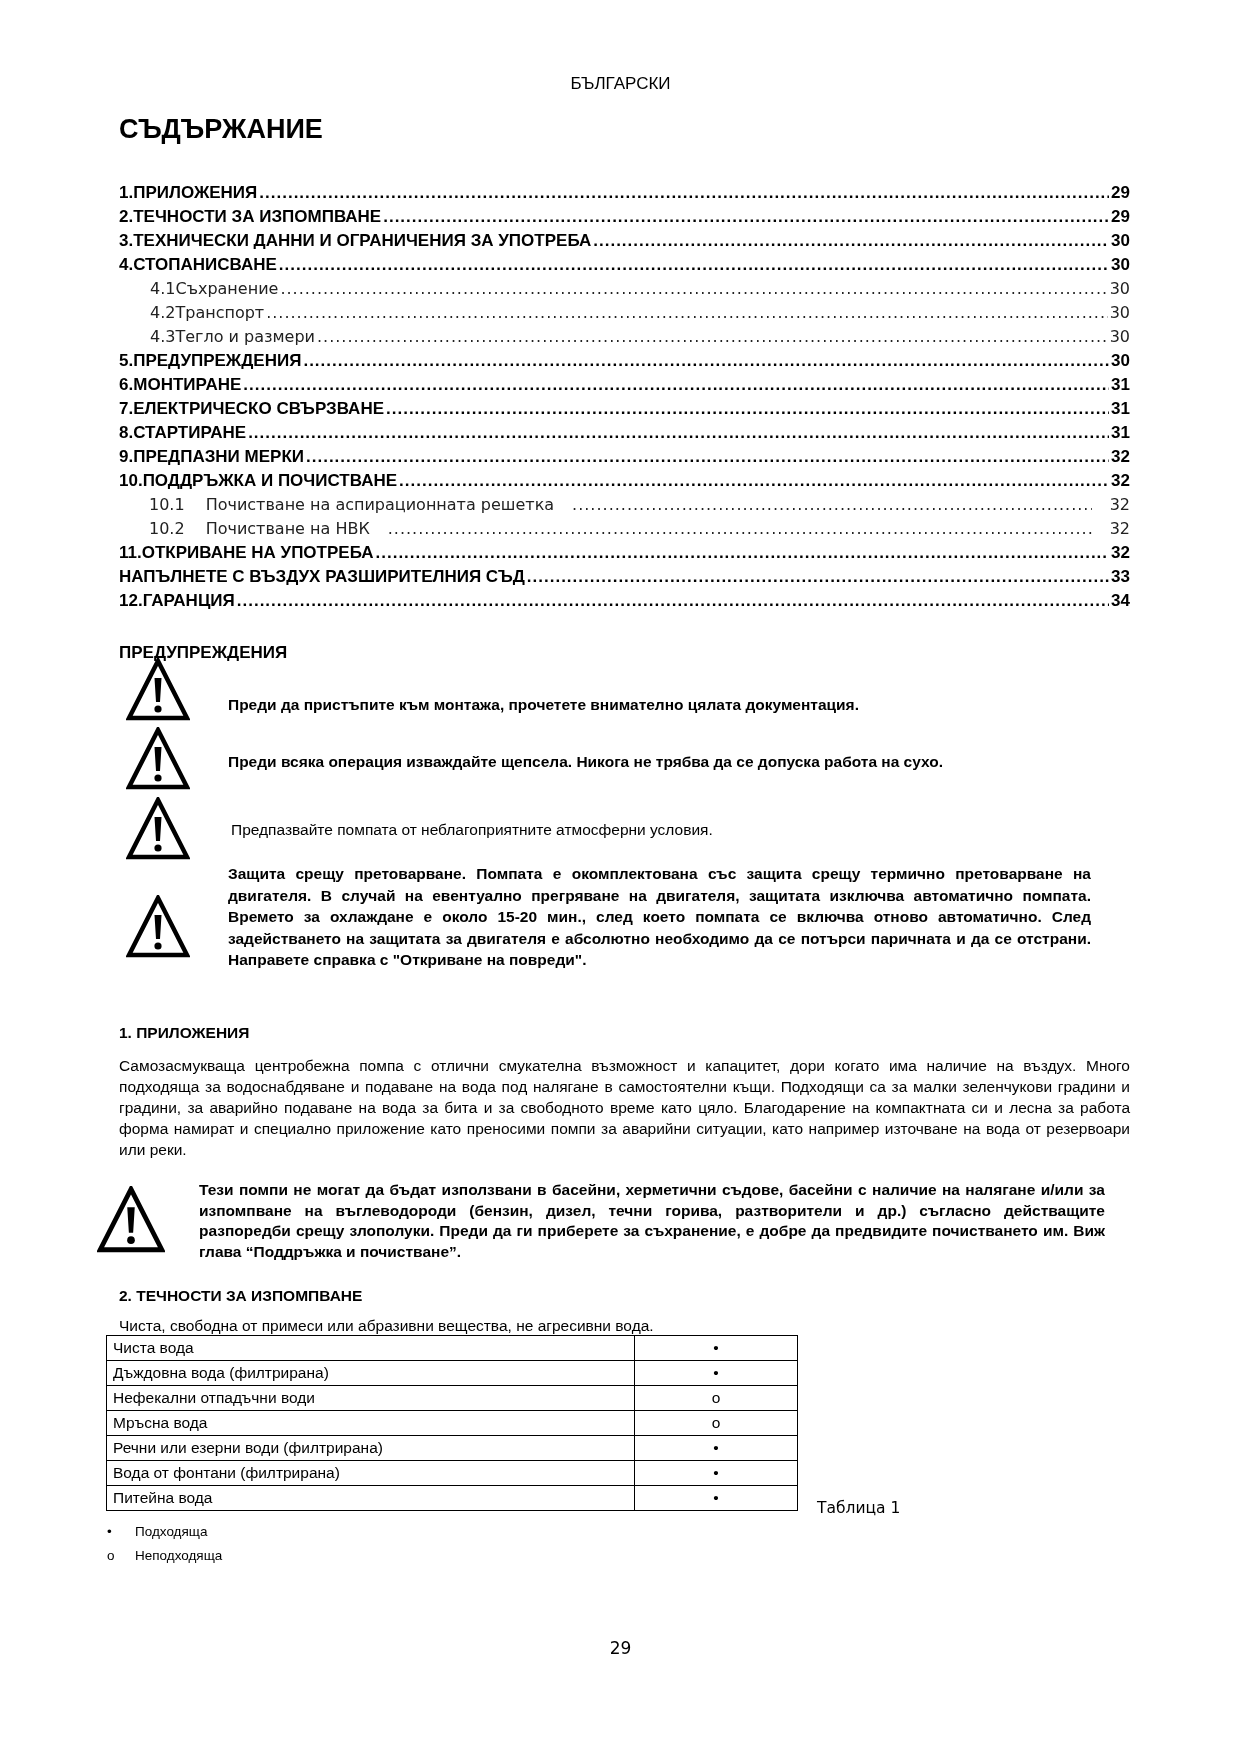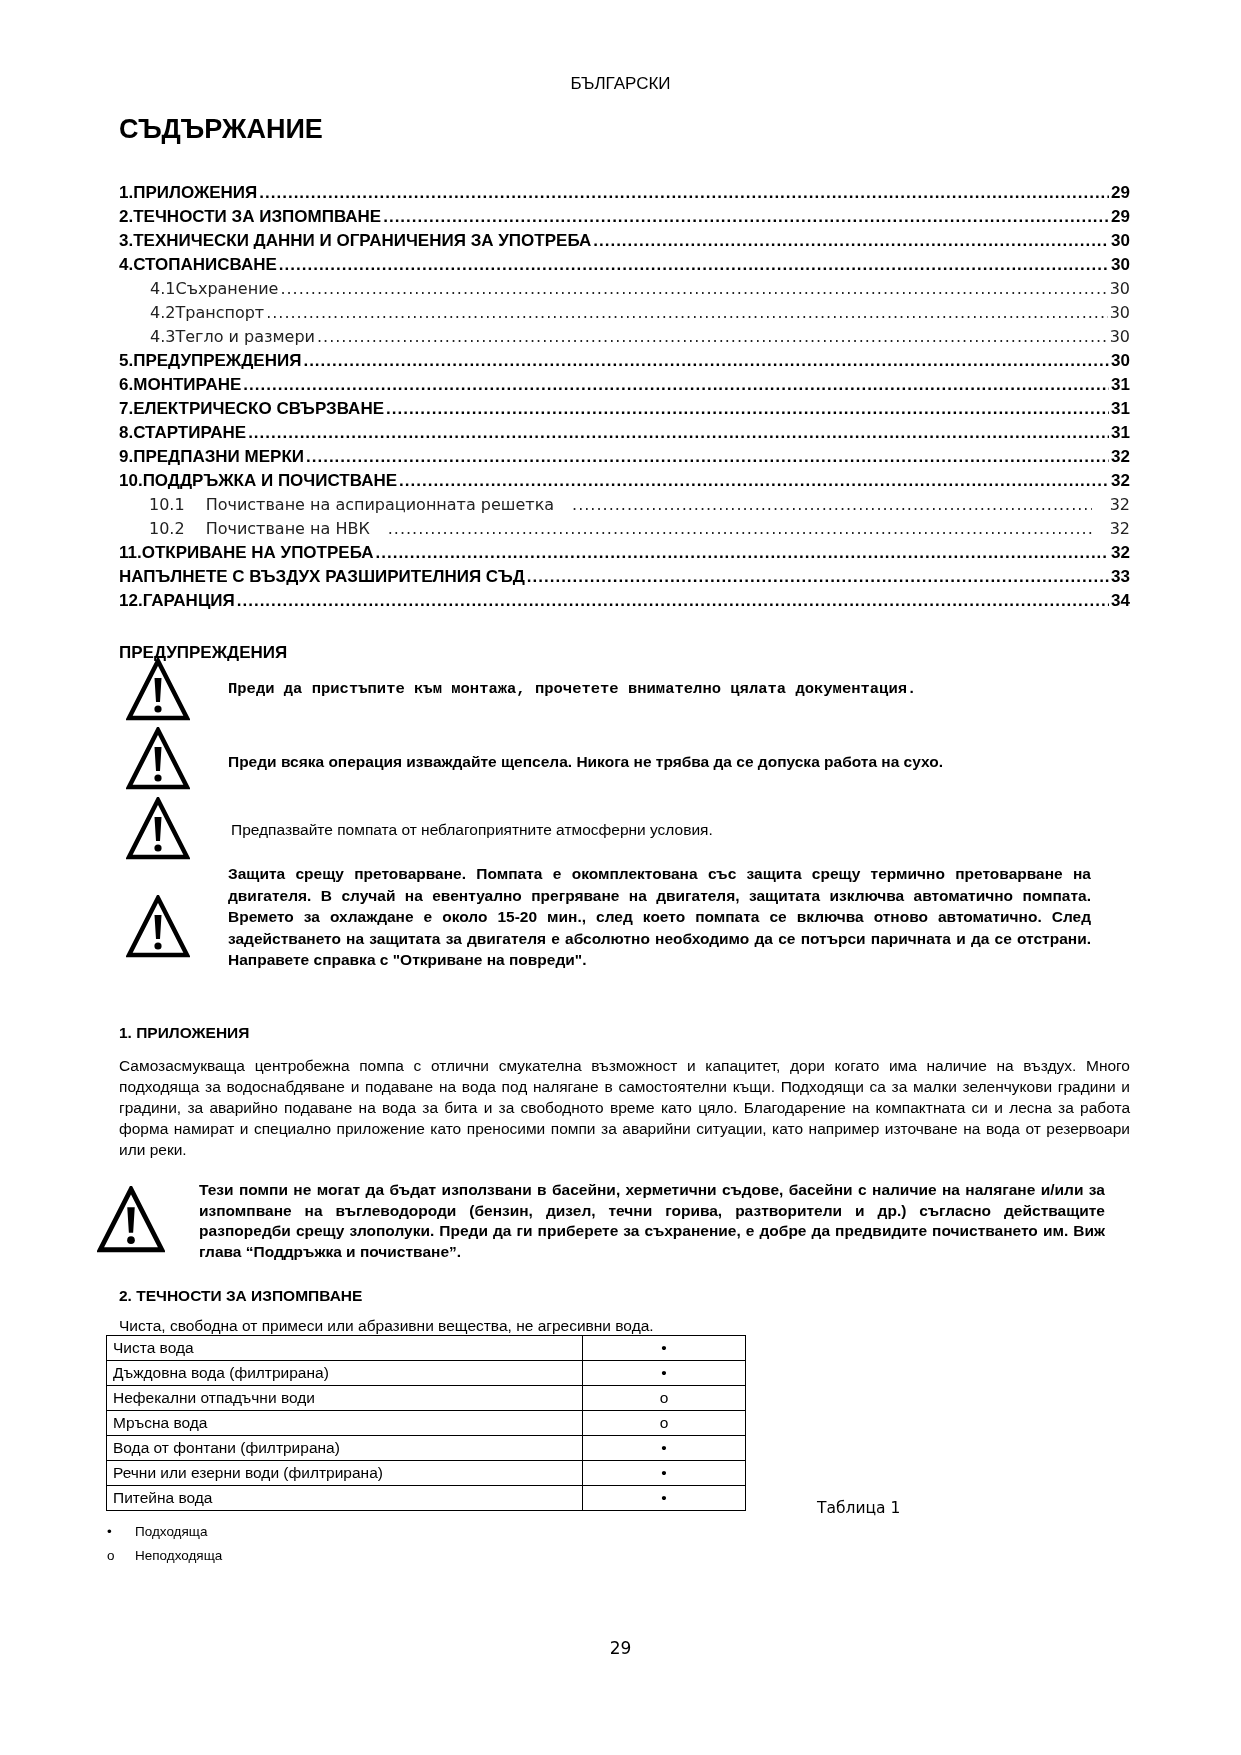--- a/index.html
+++ b/index.html
@@ -169,21 +169,21 @@
     </div>
   </div>
 
 <div class="abs warn-title">ПРЕДУПРЕЖДЕНИЯ</div>
 
 <div class="abs" style="left:126px; top:658px;">
   <svg class="warn-icon">
       <use href="#tri"></use>
     </svg>
 </div>
-<div class="abs warn-text" style="left:228px; top:679px;font-family:Liberation Mono, monospace;">Преди да пристъпите към монтажа, прочетете внимателно цялата документация.</div>
+<div class="abs warn-text" style="left:228px; top:694px;">Преди да пристъпите към монтажа, прочетете внимателно цялата документация.</div>
 
 <div class="abs" style="left:126px; top:727px;">
   <svg class="warn-icon">
       <use href="#tri"></use>
     </svg>
 </div>
 <div class="abs warn-text" style="left:228px; top:751px;">Преди всяка операция изваждайте щепсела. Никога не трябва да се допуска работа на сухо.</div>
 
 <div class="abs" style="left:126px; top:797px;">
   <svg class="warn-icon">
@@ -205,44 +205,44 @@
 <div class="abs" style="left:97px; top:1186px;">
   <svg class="warn-icon" style="width:68px;height:68px">
       <use href="#tri"></use>
     </svg>
 </div>
 <div class="abs warn-text justify" style="left:199px; top:1180px; width:906px; line-height:20.5px;">Тези помпи не могат да бъдат използвани в басейни, херметични съдове, басейни с наличие на налягане и/или за изпомпване на въглеводороди (бензин, дизел, течни горива, разтворители и др.) съгласно действащите разпоредби срещу злополуки. Преди да ги приберете за съхранение, е добре да предвидите почистването им. Виж глава “Поддръжка и почистване”.</div>
 
 <div class="abs sec-title" style="left:119px; top:1287px;">2.  ТЕЧНОСТИ ЗА ИЗПОМПВАНЕ</div>
 <div class="abs" style="left:119px; top:1317px; font-size:15.5px;">Чиста, свободна от примеси или абразивни вещества, не агресивни вода.</div>
 
-<table class="abs fluids" style="left:106px; top:1335px; width:640px;">
+<table class="abs fluids" style="left:106px; top:1335px; width:692px;">
   <tbody id="fluid-body">
       <tr>
         <td>Чиста вода</td>
         <td class="mark">•</td>
       </tr>
       <tr>
         <td>Дъждовна вода (филтрирана)</td>
         <td class="mark">•</td>
       </tr>
       <tr>
         <td>Нефекални отпадъчни води</td>
         <td class="mark">o</td>
       </tr>
       <tr>
         <td>Мръсна вода</td>
         <td class="mark">o</td>
       </tr>
       <tr>
+        <td>Речни или езерни води (филтрирана)</td>
+        <td class="mark">•</td>
+      </tr>
+      <tr>
         <td>Вода от фонтани (филтрирана)</td>
-        <td class="mark">•</td>
-      </tr>
-      <tr>
-        <td>Речни или езерни води (филтрирана)</td>
         <td class="mark">•</td>
       </tr>
       <tr>
         <td>Питейна вода</td>
         <td class="mark">•</td>
       </tr>
     </tbody>
 </table>
 <div class="abs" style="left:817px; top:1499px; font-family:'DejaVu Sans', sans-serif; font-size:15.5px;">Таблица 1</div>
 

